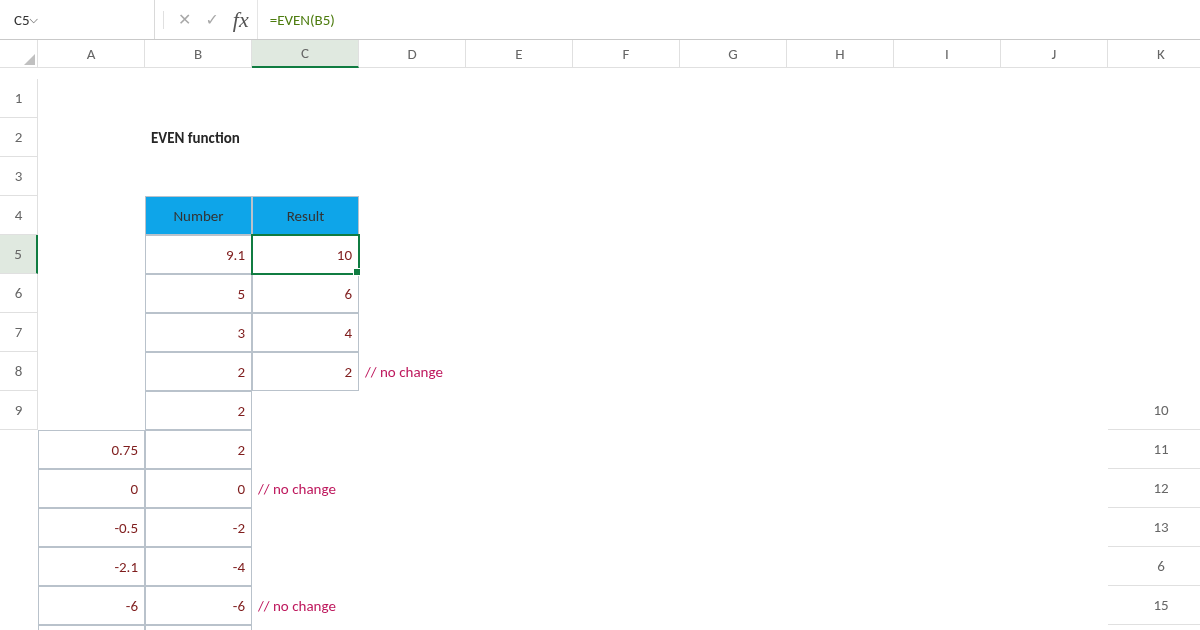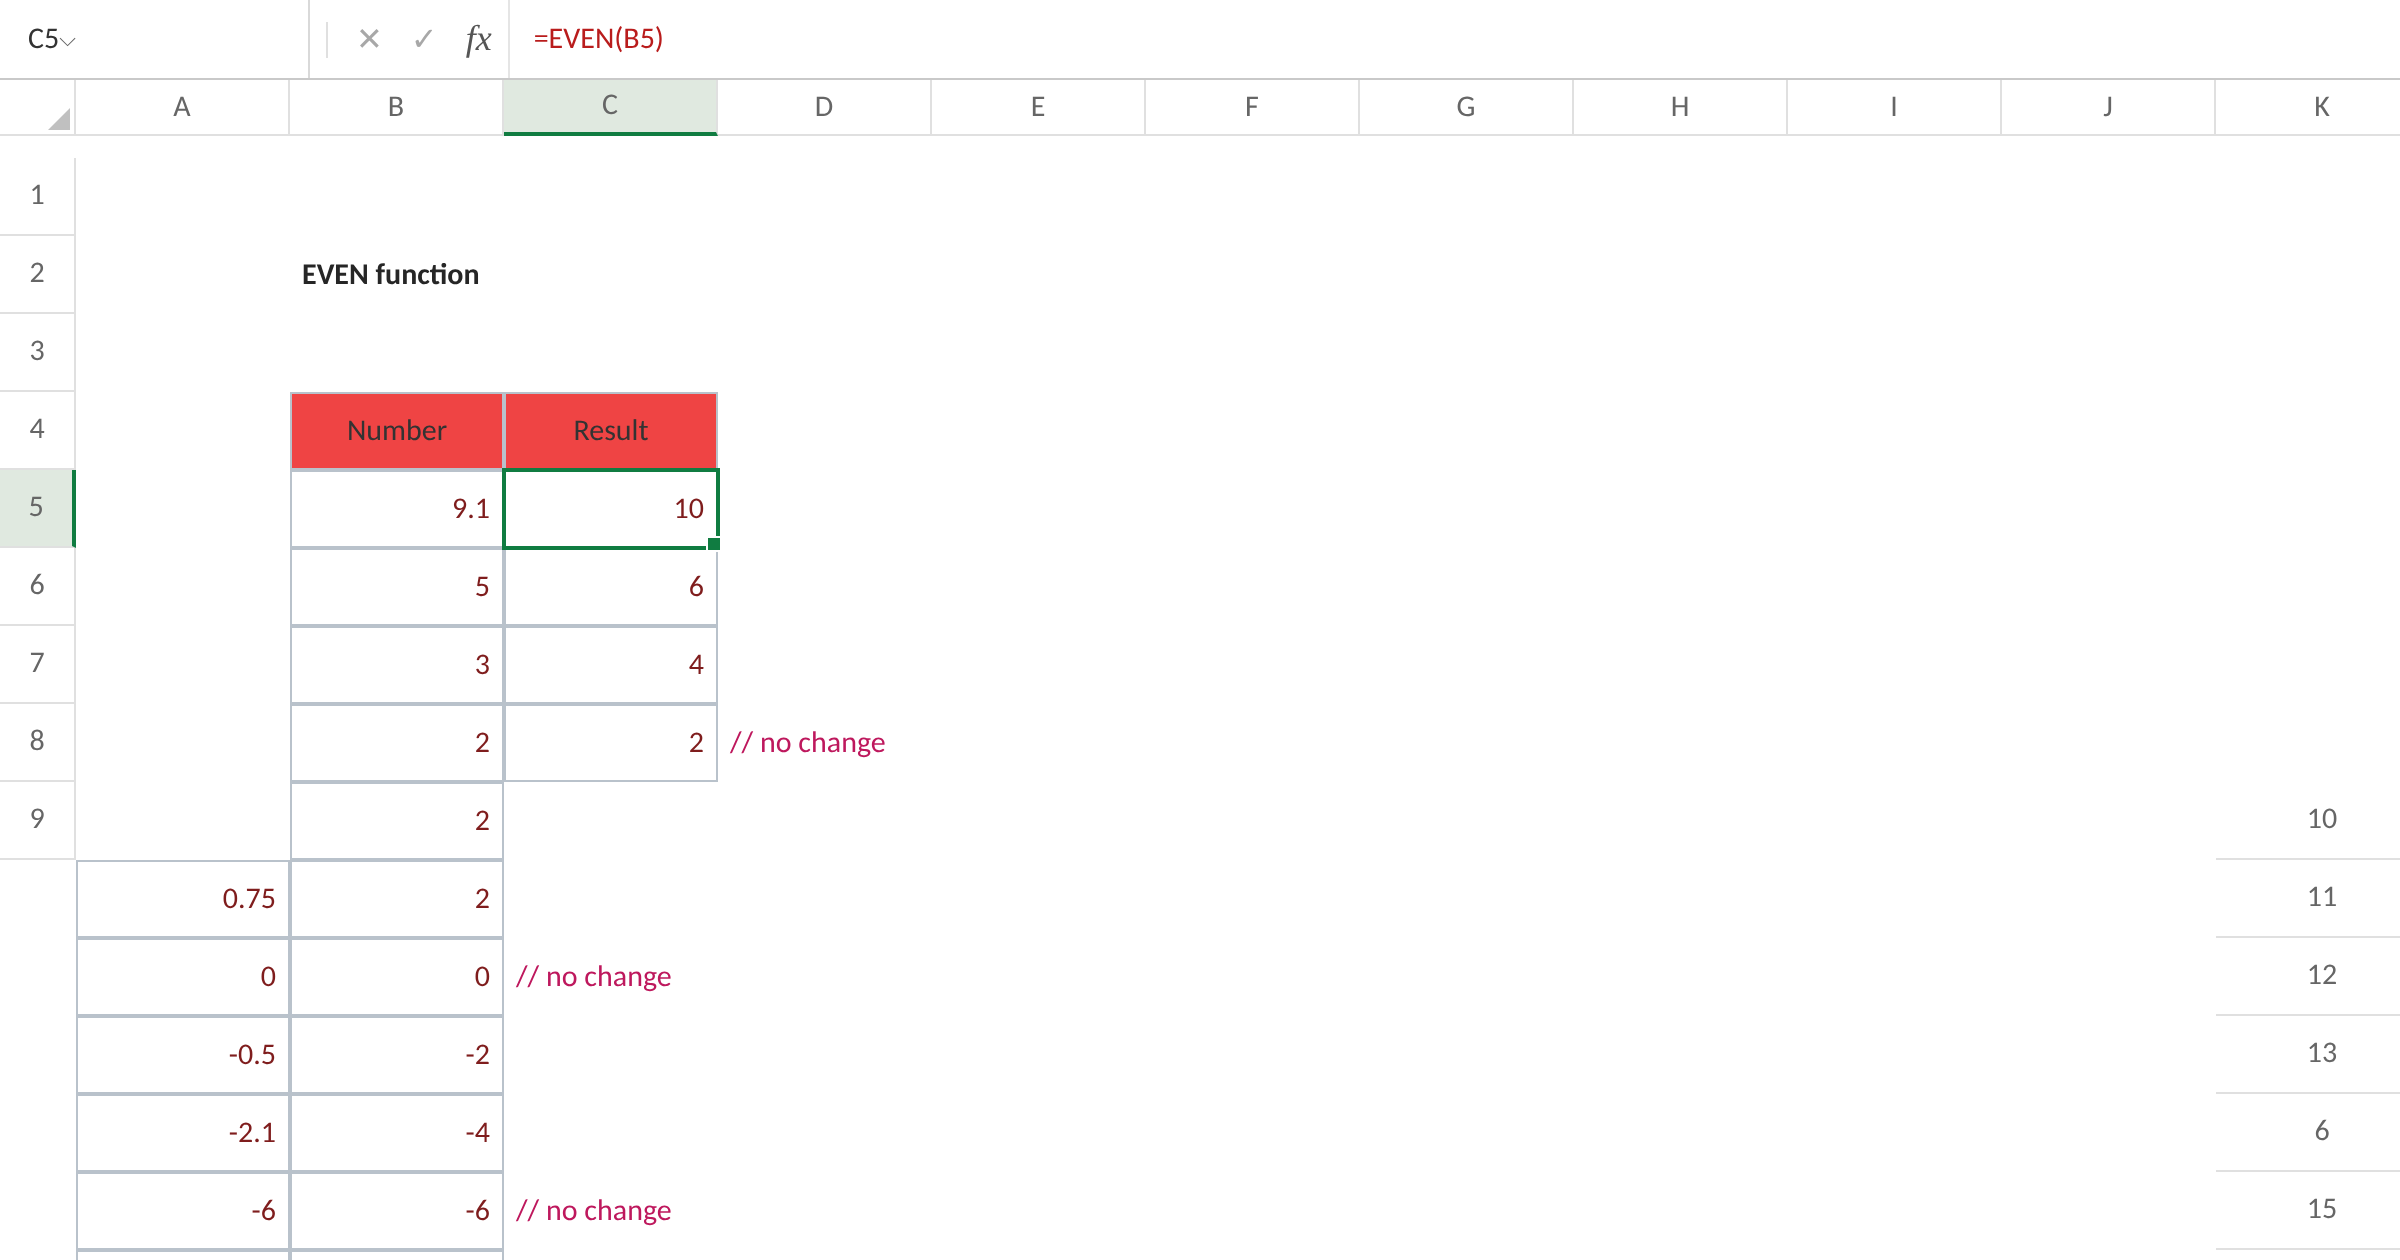--- a/index.html
+++ b/index.html
@@ -44,26 +44,26 @@
     color: #a8a8a8;
     border-right: 1px solid #e5e5e5;
     height: 100%;
   }
   .fb-buttons .divider {
     width: 1px;
     height: 18px;
     background: #e0e0e0;
   }
   .fb-buttons .x-icon, .fb-buttons .check-icon { font-size: 16px; }
-  .fb-buttons .fx { font-style: italic; font-family: "Times New Roman", serif; font-size: 18px; color: #555; }
+  .fb-buttons .fx { font-style: italic; font-family: "Times New Roman", serif; font-size: 22px; color: #555; }
   .formula-input {
     flex: 1;
     padding: 0 12px;
     font-size: 15px;
-    color: #b91c1c;
+    color: #4d7c0f;
     height: 100%;
     display: flex;
     align-items: center;
   }
   .grid {
     display: grid;
     grid-template-columns: 38px repeat(11, 107px);
     grid-auto-rows: 39px;
   }
   .grid > div {
@@ -114,21 +114,21 @@
     position: absolute;
     right: 2px;
     bottom: 2px;
     border-style: solid;
     border-width: 0 0 11px 11px;
     border-color: transparent transparent #c0c0c0 transparent;
   }
   .cell { background: #fff; }
   .title-cell { font-weight: 700; color: #262626; font-size: 17px; }
   .tbl-hdr {
-    background: #ef4444;
+    background: #0ea5e9;
     border: 1px solid #b9c2cb !important;
     justify-content: center;
     color: #333;
     font-size: 16px;
   }
   .tbl-data {
     border: 1px solid #b9c2cb !important;
     justify-content: flex-end;
     padding-right: 8px;
     color: #7f1d1d;

